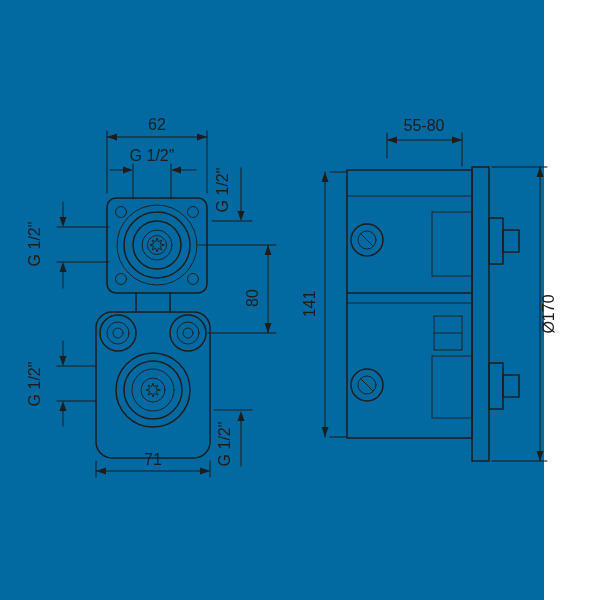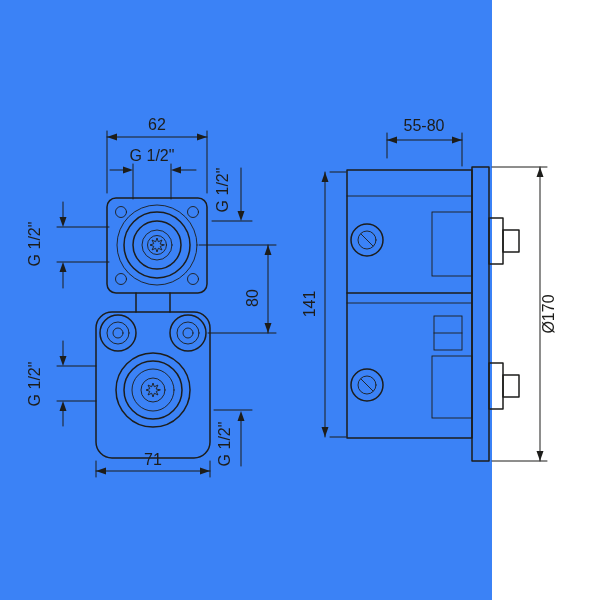--- a/index.html
+++ b/index.html
@@ -1,17 +1,17 @@
 <!DOCTYPE html>
 <html><head>
 <meta charset="utf-8">
 <style>
   html,body{margin:0;padding:0;background:#fff;}
   .canvas{
-    width:492px;height:600px;background:#3b82f6;position:relative;
+    width:544px;height:600px;background:#0369a1;position:relative;
     font-family:"Liberation Sans",sans-serif;
   }
   svg text{
     font-family:"Liberation Sans",sans-serif;
     font-size:16px;
     fill:#1d1d1b;
   }
   .o{fill:none;stroke:#1d1d1b;stroke-width:1.5;stroke-linecap:round;stroke-linejoin:round;}
   .t{fill:none;stroke:#1d1d1b;stroke-width:0.9;stroke-linecap:round;}
   .d{fill:none;stroke:#1d1d1b;stroke-width:1;stroke-linecap:round;}

